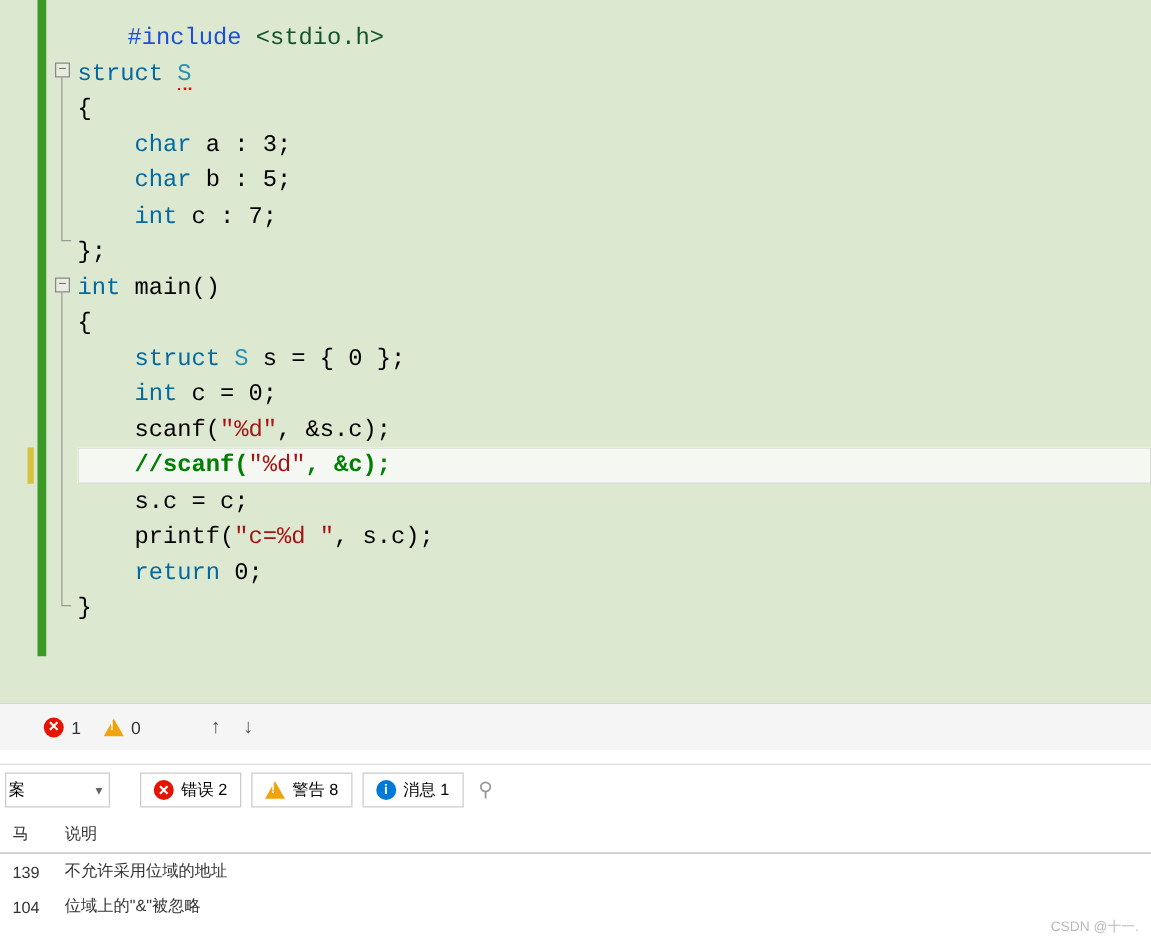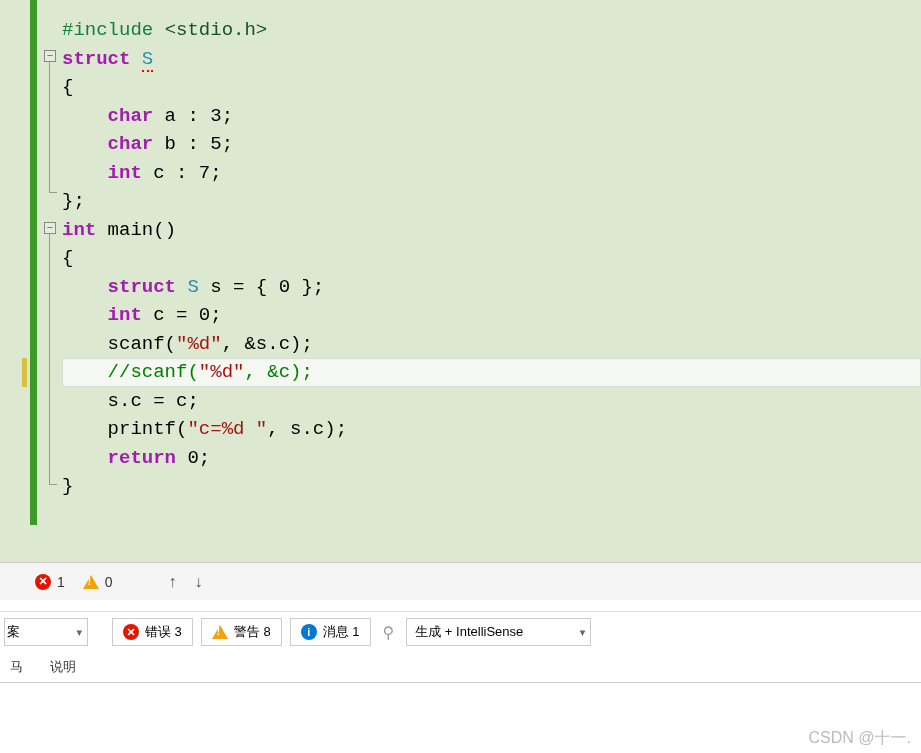--- a/index.html
+++ b/index.html
@@ -11,27 +11,27 @@
 
 .fold-box { position: absolute; left: 44px; width: 12px; height: 12px; border: 1px solid #888; background: #e8ece0; text-align: center; line-height: 9px; font-size: 11px; color: #666; cursor: pointer; }
 .fold-line { position: absolute; left: 49px; width: 1px; background: #999; }
 .fold-end { position: absolute; left: 49px; width: 8px; height: 1px; background: #999; }
 
 .code-area { position: absolute; left: 62px; top: 0; right: 0; height: 100%; font-family: Consolas, "Courier New", monospace; font-size: 19px; line-height: 28.5px; padding-top: 16px; white-space: pre; }
 
 .current-line { position: absolute; left: 62px; right: 0; height: 29px; background: #f5f8f2; box-shadow: inset 0 0 0 1px rgba(100,120,90,0.2); }
 .current-marker { position: absolute; left: 22px; width: 5px; height: 29px; background: #d8c040; }
 
-.kw { color: #a21caf; font-weight: bold; }
-.pp { color: #15803d; }
+.kw { color: #0369a1; }
+.pp { color: #1d4ed8; margin-left: 40px; }
 .inc { color: #14532d; }
 .type { color: #2b91af; }
 .str { color: #a31515; }
 .punc { color: #000; }
-.comment { color: #008000; }
+.comment { color: #008000; font-weight: bold; }
 .err-underline { border-bottom: 2px dotted #ff0000; }
 
 .statusbar { height: 38px; background: #f5f5f5; border-top: 1px solid #ccc; display: flex; align-items: center; padding: 0 35px; gap: 18px; }
 .status-item { display: flex; align-items: center; gap: 6px; font-size: 14px; color: #333; }
 .icon-circle { width: 16px; height: 16px; border-radius: 50%; display: inline-flex; align-items: center; justify-content: center; font-size: 11px; color: #fff; font-weight: bold; }
 .icon-err { background: #e51400; }
 .icon-warn { width: 0; height: 0; border-left: 8px solid transparent; border-right: 8px solid transparent; border-bottom: 14px solid #f0a30a; position: relative; }
 .icon-warn::after { content: "!"; position: absolute; left: -3px; top: 1px; font-size: 10px; color: #fff; font-weight: bold; }
 .arrow { font-size: 16px; color: #555; cursor: pointer; }
 
@@ -42,21 +42,21 @@
 .dropdown::after { content: "▾"; position: absolute; right: 5px; color: #666; font-size: 11px; }
 .toolbar-btn { border: 1px solid #ccc; height: 28px; padding: 0 10px; display: flex; align-items: center; gap: 6px; font-size: 13px; background: #fff; cursor: pointer; }
 .icon-info { background: #0078d7; }
 .filter-icon { color: #999; font-size: 16px; padding: 0 4px; }
 
 .error-table { width: 100%; border-collapse: collapse; font-size: 13px; }
 .error-table th { text-align: left; padding: 6px 10px; border-bottom: 1px solid #ccc; font-weight: normal; color: #333; background: #fff; }
 .error-table td { padding: 5px 10px; color: #333; }
 .code-col { width: 40px; color: #0066cc; }
 
-.watermark { position: absolute; right: 10px; bottom: 4px; font-size: 16px; color: #bbb; }
+.watermark { position: absolute; right: 10px; bottom: 4px; font-size: 11px; color: #bbb; }
 </style>
 </head>
 <body>
 
 <div class="editor-area">
   <div class="gutter">
     <div class="gutter-bar1"></div>
     <div class="fold-box" style="top:50px">−</div>
     <div class="fold-line" style="top:62px;height:130px"></div>
     <div class="fold-end" style="top:192px"></div>
@@ -85,40 +85,45 @@
 
 <div class="spacer"></div>
 
 <div class="panel-toolbar">
   <div class="dropdown" style="width:84px;padding-left:2px">
       <span>案</span>
     </div>
   <div style="width:8px"></div>
   <div class="toolbar-btn">
     <span class="icon-circle icon-err">✕</span>
-    <span>错误 3</span>
+    <span>错误 2</span>
   </div>
   <div class="toolbar-btn">
     <span class="icon-warn"></span>
     <span>警告 8</span>
   </div>
   <div class="toolbar-btn">
     <span class="icon-circle icon-info">i</span>
     <span>消息 1</span>
   </div>
   <span class="filter-icon">⚲</span>
-  <div class="dropdown" style="width:185px">
-      <span>生成 + IntelliSense</span>
-    </div>
 </div>
 
 <table class="error-table">
   <thead>
     <tr>
       <th class="code-col">马</th>
       <th>说明</th>
     </tr>
   </thead>
   <tbody id="error-rows">
+      <tr>
+        <td class="code-col">139</td>
+        <td>不允许采用位域的地址</td>
+      </tr>
+      <tr>
+        <td class="code-col">104</td>
+        <td>位域上的"&amp;"被忽略</td>
+      </tr>
     </tbody>
 </table>
 
 <div class="watermark">CSDN @十一.</div>
 
 </body></html>

